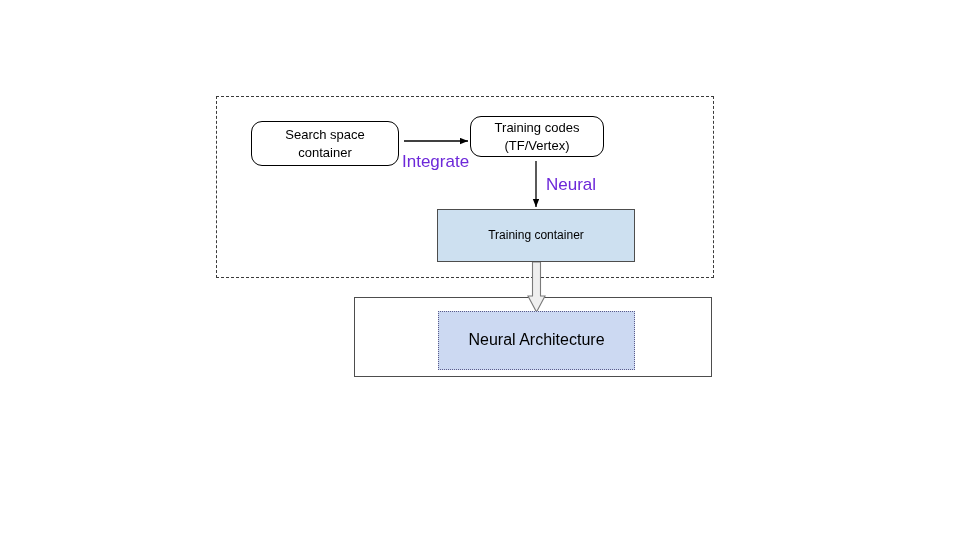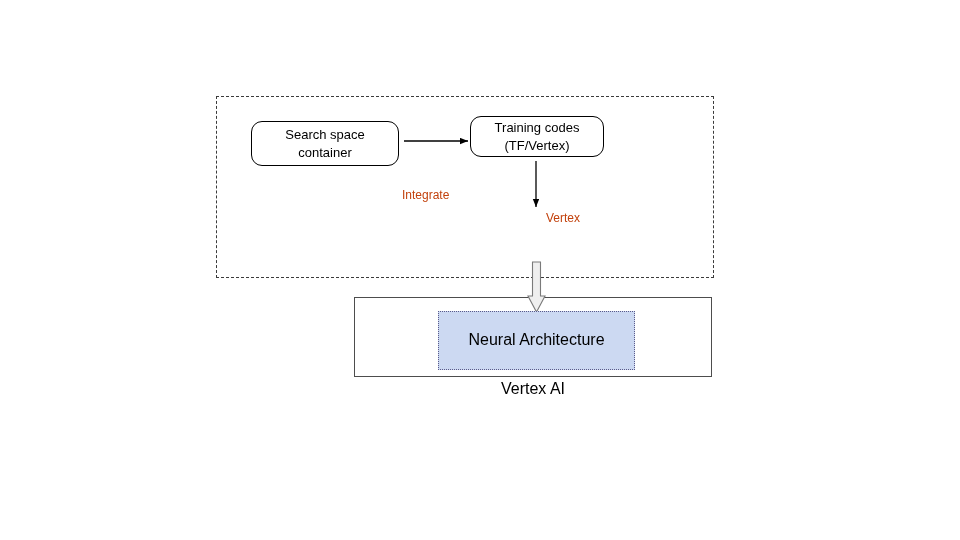--- a/index.html
+++ b/index.html
@@ -118,45 +118,43 @@
     left: 0;
     top: 0;
     width: 960px;
     height: 540px;
     pointer-events: none;
   }
 
   
   .edge-label {
     position: absolute;
-    font-size: 12px;
-    color: #c2410c;
+    font-size: 17px;
+    color: #6d28d9;
     white-space: nowrap;
-    margin-top: 36px;
   }
   #label-integrate {
     left: 402px;
     top: 152px;
   }
   #label-build {
     left: 546px;
     top: 175px;
   }
 
   .twoline span { display: block; }
 </style>
 </head>
 <body>
 
 <div id="canvas">
 
   <div class="group-dashed"></div>
 
   <div id="region-vertex-ai"></div>
-  <div id="label-vertex-ai">Vertex AI</div>
 
   <svg id="connectors" viewBox="0 0 960 540" xmlns="http://www.w3.org/2000/svg">
     <defs>
       <marker id="arrow-thin" markerWidth="10" markerHeight="10" refX="8" refY="3.2" orient="auto" markerUnits="userSpaceOnUse">
         <path d="M0,0 L8,3.2 L0,6.4 z" fill="#000000"></path>
       </marker>
     </defs>
 
     <g>
       <line x1="404" y1="141" x2="468" y2="141" stroke="#000000" stroke-width="1.3" marker-end="url(#arrow-thin)"></line>
@@ -165,36 +163,39 @@
     <g>
       <line x1="536" y1="161" x2="536" y2="207" stroke="#000000" stroke-width="1.3" marker-end="url(#arrow-thin)"></line>
     </g>
 
     <g>
       <path d="M532.5,262 L532.5,296 L528,296 L536.5,312 L545,296 L540.5,296 L540.5,262 z" fill="#efefef" stroke="#7a7a7a" stroke-width="1.1" stroke-linejoin="miter"></path>
     </g>
   </svg>
 
   <div class="edge-label" id="label-integrate">Integrate</div>
-  <div class="edge-label" id="label-build">Vertex</div>
+  <div class="edge-label" id="label-build">Neural</div>
 
   <div class="node-rounded twoline" id="node-search-space">
     <div>
       <span>Search space</span>
       <span>container</span>
     </div>
   </div>
 
   <div class="node-rounded twoline" id="node-training-codes">
     <div>
       <span>Training codes</span>
       <span>(TF/Vertex)</span>
     </div>
   </div>
 
+  <div class="node-rect" id="node-training-container">
+    <span>Training container</span>
+  </div>
 
   <div class="node-rect twoline" id="node-nas-service">
     <div>
       <span>Neural Architecture</span>
     </div>
   </div>
 
 </div>
 
 </body></html>

